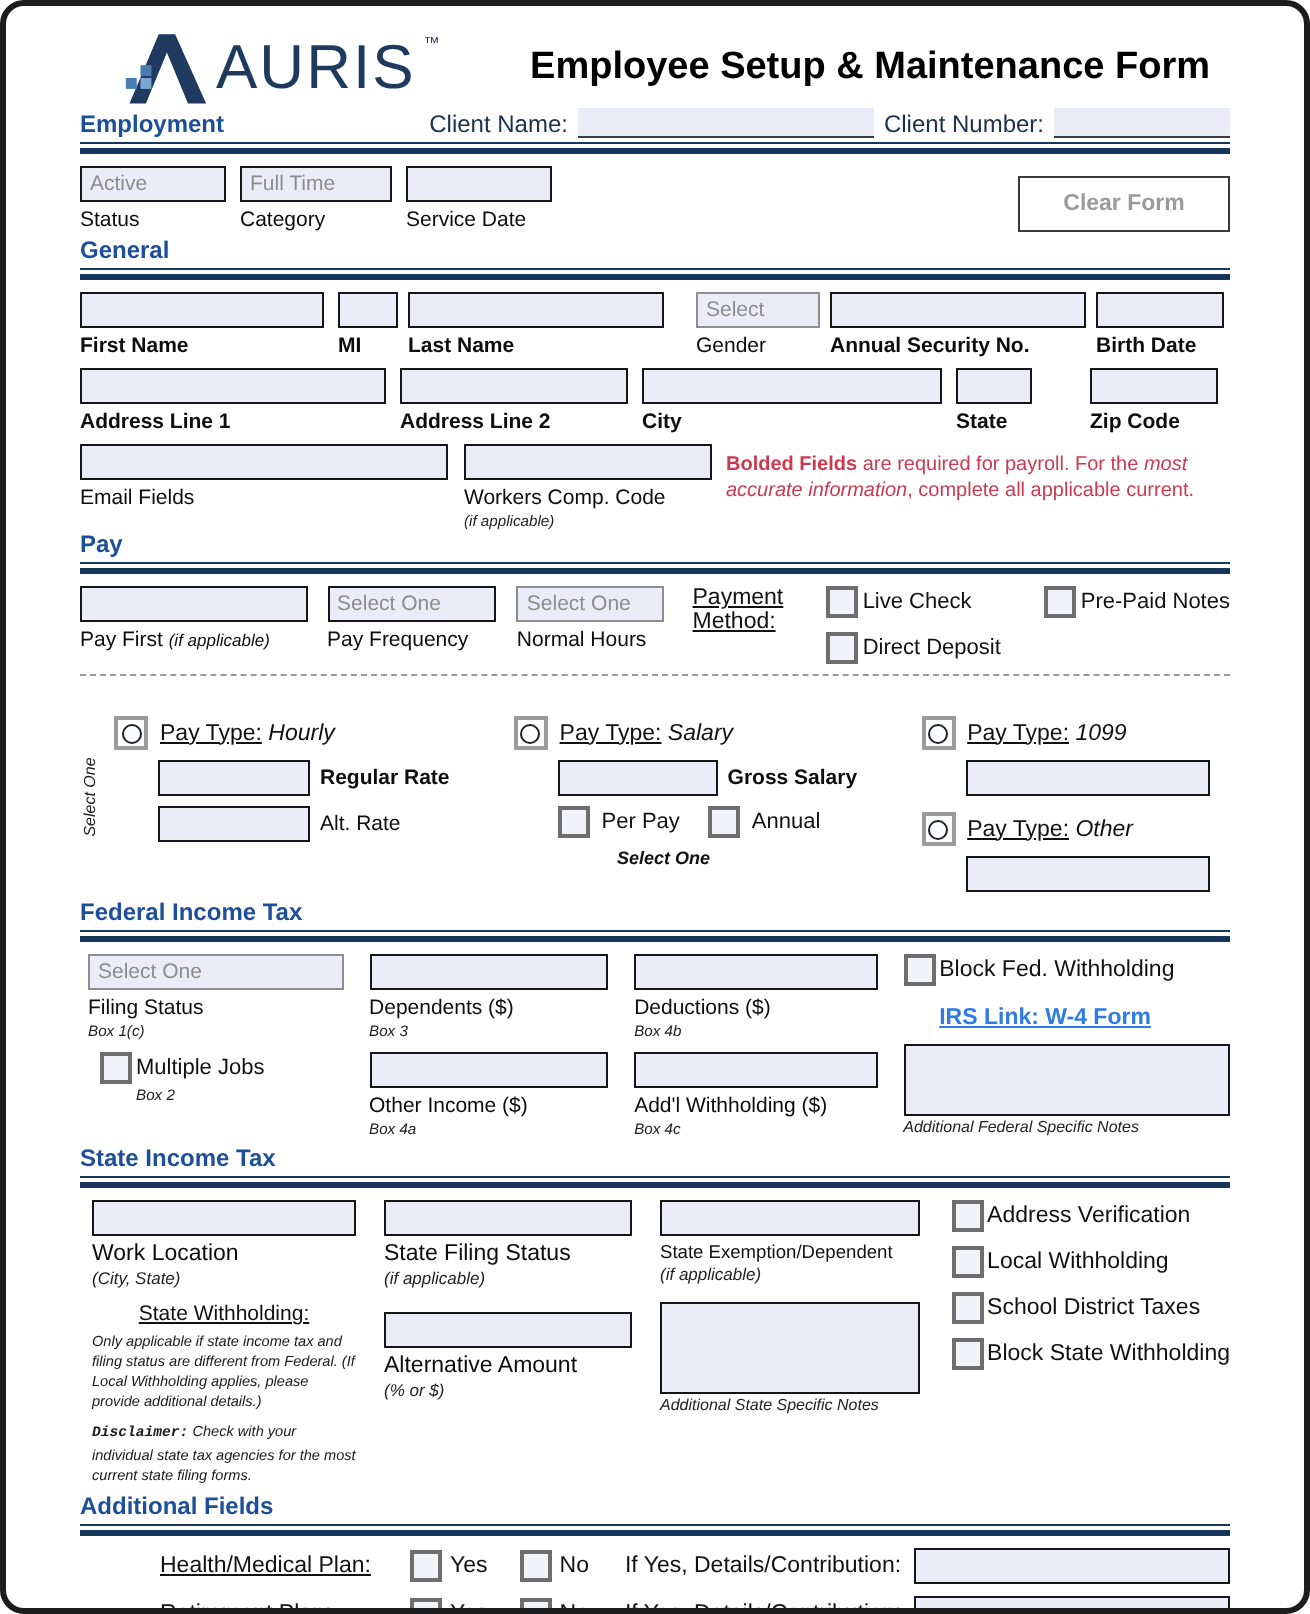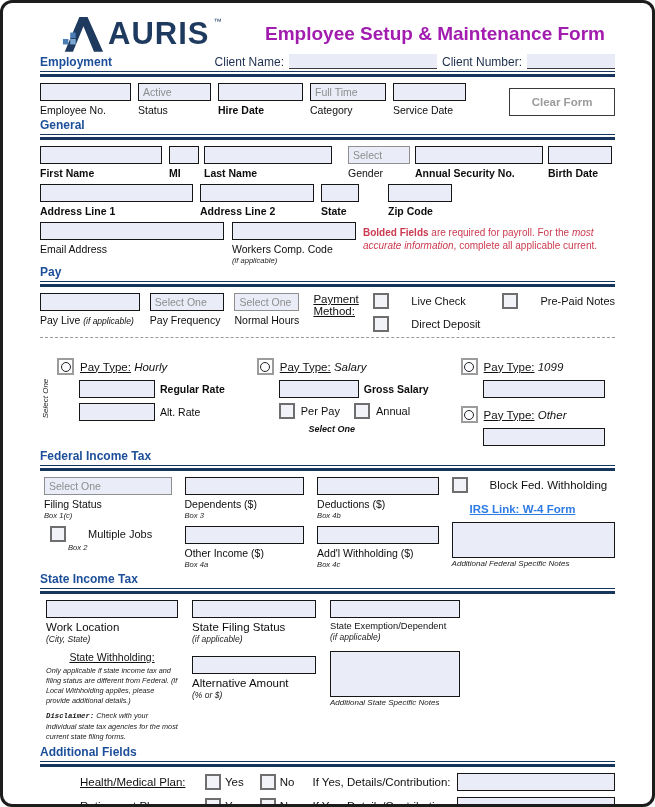--- a/index.html
+++ b/index.html
@@ -5,23 +5,23 @@
   html,body{margin:0;padding:0;background:#fff;}
   .page{
     width:655px;height:807px;box-sizing:border-box;position:relative;overflow:hidden;
     border:3px solid #1c1c1c;border-radius:12px;background:#fff;
     font-family:"Liberation Sans",sans-serif;color:#111;
     padding:8px 37px 6px 37px;
   }
   
   .hdr-top{display:flex;align-items:center;margin-top:4px;}
   .logo{display:flex;align-items:center;gap:4px;margin-left:22px;}
-  .logo-word{font-size:31px;font-weight:bold;color:#1e3a5f;letter-spacing:1px;line-height:1;}
+  .logo-word{font-size:31px;font-weight:normal;color:#1e3a5f;letter-spacing:1px;line-height:1;}
   .logo-tm{font-size:8px;color:#1e3a5f;align-self:flex-start;margin-top:2px;}
-  .title{margin:0 10px 0 auto;font-size:19px;font-weight:bold;color:#a21caf;}
+  .title{margin:0 10px 0 auto;font-size:19px;font-weight:bold;color:#000000;}
   .hdr-bottom{display:flex;align-items:flex-end;margin-top:2px;}
   .client-row{margin-left:auto;display:flex;align-items:flex-end;gap:5px;font-size:12px;color:#1d2f4e;}
   .client-fill{display:inline-block;height:14px;background:#e9ecf7;border-bottom:1.6px solid #3c3c3c;}
   
   .sec-title{font-size:12px;font-weight:bold;color:#1d4f99;}
   .rule{height:2px;border-top:1.3px solid #17365d;border-bottom:3.4px solid #17365d;margin:2px 0 6px 0;}
   .dash{border-top:1.6px dashed #9a9a9a;margin:5px 0 4px 0;}
   
   .row{display:flex;align-items:flex-start;}
   .stk{display:flex;flex-direction:column;}
@@ -32,21 +32,21 @@
   .lbl{font-size:10.5px;margin-top:3px;color:#0d0d0d;white-space:nowrap;}
   .lbl.b{font-weight:bold;}
   .lbl-sm{font-size:9.3px;margin-top:3px;white-space:nowrap;}
   .sub{font-size:7.6px;font-style:italic;margin-top:1px;color:#222;}
   .ital-sm{font-size:8.5px;font-style:italic;}
   .ul{text-decoration:underline;}
   .btn-clear{width:104px;height:26px;margin-left:auto;margin-top:5px;border:1.8px solid #3a3a3a;
        background:#fff;color:#9b9b9b;font-weight:bold;font-size:11.5px;
        display:flex;align-items:center;justify-content:center;cursor:pointer;}
   .chk{width:12px;height:12px;border:2px solid #6e6e6e;background:#f2f3f9;flex:none;}
-  .chkrow{display:flex;align-items:center;gap:22px;font-size:11px;white-space:nowrap;}
+  .chkrow{display:flex;align-items:center;gap:2px;font-size:11px;white-space:nowrap;}
   .radio{width:13px;height:13px;border:2px solid #9c9c9c;background:#fff;flex:none;
        display:flex;align-items:center;justify-content:center;}
   .radio::after{content:"";width:8px;height:8px;border:1.5px solid #222;border-radius:50%;background:#fbfcff;}
   .rednote{width:252px;font-size:10px;color:#cc3a50;line-height:1.32;margin-left:auto;margin-top:4px;}
   .link{color:#2d7be5;font-weight:bold;font-size:11.5px;text-decoration:underline;cursor:pointer;}
   
   .paytype{display:flex;position:relative;padding-left:17px;margin-top:20px;gap:32px;}
   .vlabel{position:absolute;left:-31px;top:36px;width:72px;text-align:center;
        transform:rotate(-90deg);font-size:8px;font-style:italic;color:#222;}
   .pt-col{display:flex;flex-direction:column;gap:5px;}
@@ -90,32 +90,24 @@
     <div class="client-row">
       <span>Client Name:</span>
       <span class="client-fill" style="width:148px"></span>
       <span>Client Number:</span>
       <span class="client-fill" style="width:88px"></span>
     </div>
   </div>
   <div class="rule"></div>
 
   <div class="row" style="gap:7px">
-    <div class="stk" style="width:91px">
-      <div class="fld"></div>
-      <div class="lbl">Employee No.</div>
-    </div>
     <div class="stk" style="width:73px">
       <div class="fld ph">Active</div>
       <div class="lbl">Status</div>
     </div>
-    <div class="stk" style="width:85px">
-      <div class="fld"></div>
-      <div class="lbl b">Hire Date</div>
-    </div>
     <div class="stk" style="width:76px">
       <div class="fld ph">Full Time</div>
       <div class="lbl">Category</div>
     </div>
     <div class="stk" style="width:73px">
       <div class="fld"></div>
       <div class="lbl">Service Date</div>
     </div>
     <div class="btn-clear">Clear Form</div>
   </div>
@@ -152,50 +144,54 @@
 
   <div class="row" style="gap:7px;margin-top:5px">
     <div class="stk" style="width:153px">
       <div class="fld"></div>
       <div class="lbl b">Address Line 1</div>
     </div>
     <div class="stk" style="width:114px">
       <div class="fld"></div>
       <div class="lbl b">Address Line 2</div>
     </div>
+    <div class="stk" style="width:150px">
+      <div class="fld"></div>
+      <div class="lbl b">City</div>
+    </div>
     <div class="stk" style="width:38px">
       <div class="fld"></div>
       <div class="lbl b">State</div>
     </div>
     <div class="stk" style="width:64px;margin-left:22px">
       <div class="fld"></div>
       <div class="lbl b">Zip Code</div>
     </div>
   </div>
 
   <div class="row" style="margin-top:5px">
     <div class="stk" style="width:184px;margin-right:8px">
       <div class="fld"></div>
-      <div class="lbl">Email Address</div>
+      <div class="lbl">Email Fields</div>
     </div>
     <div class="stk" style="width:124px">
       <div class="fld"></div>
       <div class="lbl">Workers Comp. Code</div>
       <div class="sub">(if applicable)</div>
     </div>
     <div class="rednote"><b>Bolded Fields</b><span> are required for payroll. For the </span><i>most accurate information</i><span>, complete all applicable current.</span></div>
   </div>
 
   <div class="sec-title" style="margin-top:0px">Pay</div>
   <div class="rule"></div>
 
   <div class="row">
     <div class="stk" style="width:123px;margin-right:10px">
       <div class="fld"></div>
-      <div class="lbl"><span>Pay Live</span> <span class="ital-sm">(if applicable)</span></div>
+      <div class="lbl"><span>Pay First</span> <span class="ital-sm">(if applicable)</span></div>
     </div>
     <div class="stk" style="width:92px;margin-right:10px">
       <div class="fld ph">Select One</div>
       <div class="lbl">Pay Frequency</div>
     </div>
     <div class="stk" style="width:80px;margin-right:14px">
       <div class="fld ph combo">Select One</div>
       <div class="lbl">Normal Hours</div>
     </div>
     <div class="ul" style="width:64px;font-size:11.5px;margin-right:8px">Payment Method:</div>
@@ -334,20 +330,38 @@
       <div class="lbl" style="font-size:11.5px">Alternative Amount</div>
       <div class="sub" style="font-size:8.5px">(% or $)</div>
     </div>
     <div class="stk" style="width:130px">
       <div class="fld"></div>
       <div class="lbl-sm">State Exemption/Dependent</div>
       <div class="sub" style="font-size:8.5px">(if applicable)</div>
       <div style="height:9px"></div>
       <div class="fld" style="height:46px"></div>
       <div class="sub" style="font-size:8px">Additional State Specific Notes</div>
+    </div>
+    <div class="checkcol" style="margin-left:auto">
+      <div class="chkrow">
+        <span class="chk"></span>
+        <span style="font-size:11.5px">Address Verification</span>
+      </div>
+      <div class="chkrow">
+        <span class="chk"></span>
+        <span style="font-size:11.5px">Local Withholding</span>
+      </div>
+      <div class="chkrow">
+        <span class="chk"></span>
+        <span style="font-size:11.5px">School District Taxes</span>
+      </div>
+      <div class="chkrow">
+        <span class="chk"></span>
+        <span style="font-size:11.5px">Block State Withholding</span>
+      </div>
     </div>
   </div>
 
   <div class="sec-title" style="margin-top:3px">Additional Fields</div>
   <div class="rule"></div>
 
   <div class="af-row">
     <span class="af-lbl" style="width:128px">Health/Medical Plan:</span>
     <span class="chk"></span>
     <span style="margin:0 16px 0 4px">Yes</span>

